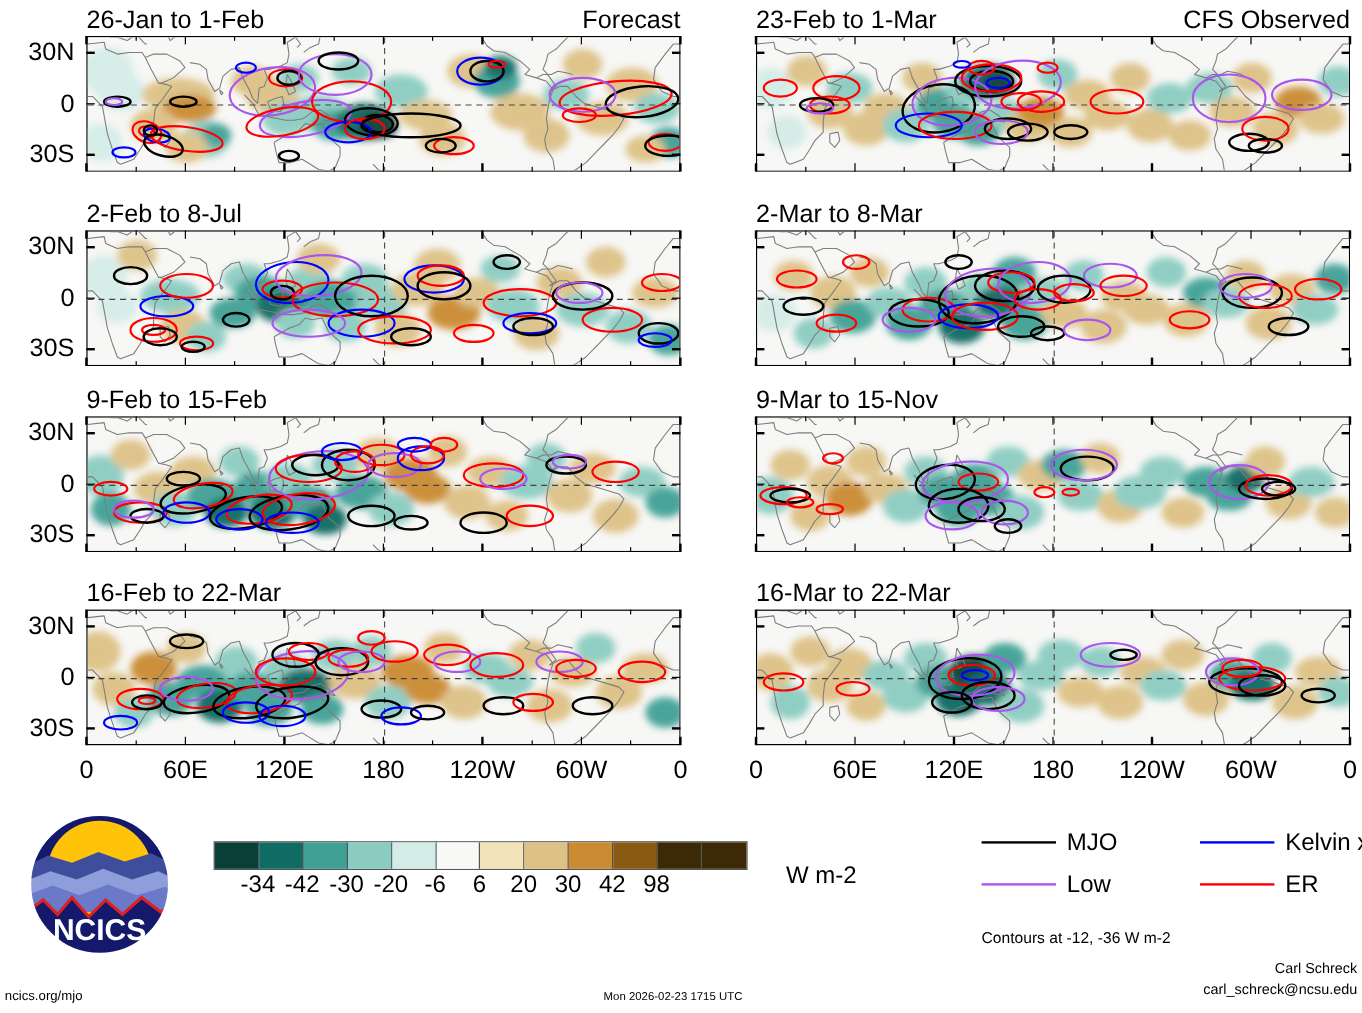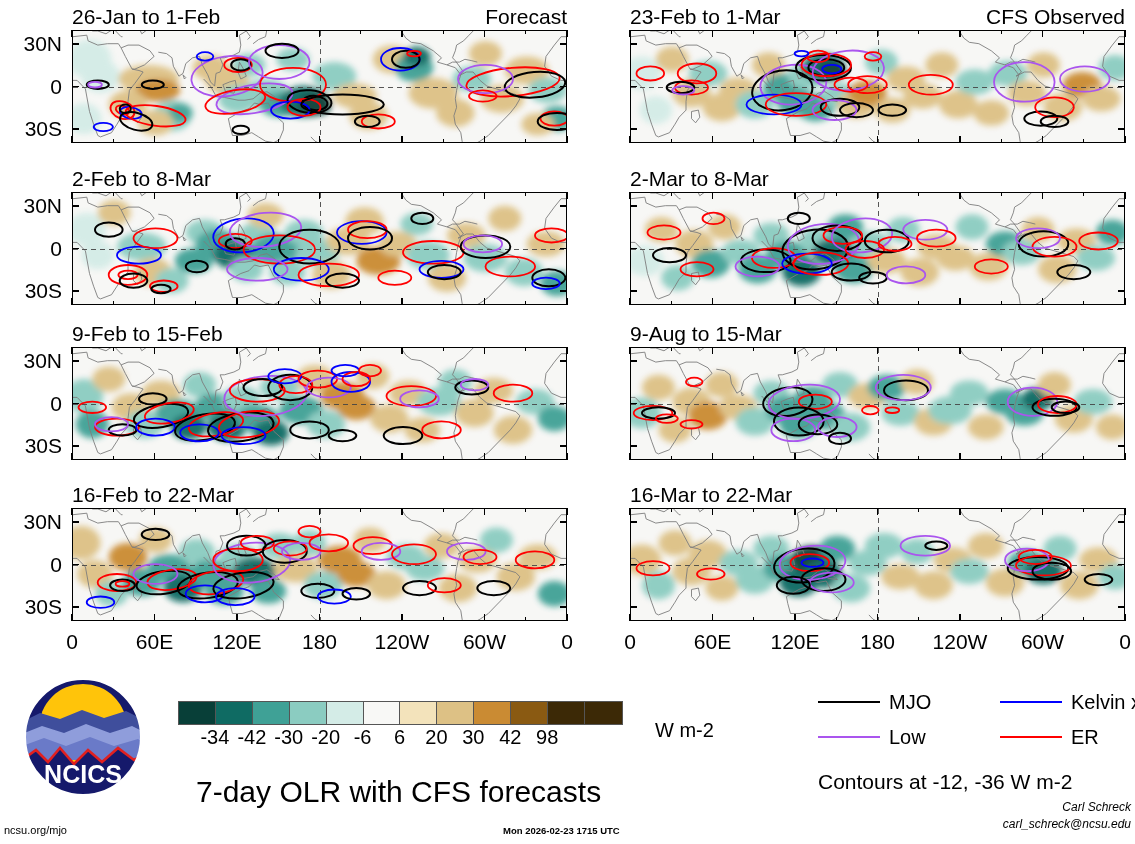--- a/index.html
+++ b/index.html
@@ -46,29 +46,29 @@
   .cbar .seg{height:100%;border-right:1px solid #555;box-sizing:border-box;}
   .cbar .seg:last-child{border-right:none;}
   .cbar-tick{
     position:absolute;font-size:20px;line-height:20px;
     text-align:center;white-space:nowrap;
   }
   .cbar-units{position:absolute;font-size:20px;line-height:20px;white-space:nowrap;}
   .leg-item{position:absolute;display:flex;align-items:center;}
   .leg-line{width:62px;height:0;border-top:2.4px solid #000;margin-right:9px;}
   .leg-label{font-size:20px;line-height:20px;white-space:nowrap;}
-  .contours-note{position:absolute;font-size:21px;line-height:17px;white-space:nowrap;text-align:center;}
+  .contours-note{position:absolute;font-size:13px;line-height:17px;white-space:nowrap;text-align:center;}
 
   
   .maintitle{
     position:absolute;font-size:30px;line-height:30px;white-space:nowrap;
   }
   .smalltext{position:absolute;font-size:11px;line-height:12px;white-space:nowrap;}
-  .tstamp{position:absolute;font-size:9.5px;line-height:11px;white-space:nowrap;font-weight:bold;}
-  .author{position:absolute;font-size:12px;line-height:15px;white-space:nowrap;text-align:right;font-style:italic;}
+  .tstamp{position:absolute;font-size:9.5px;line-height:11px;white-space:nowrap;}
+  .author{position:absolute;font-size:12px;line-height:15px;white-space:nowrap;text-align:right;}
   .logo{position:absolute;}
 </style>
 </head>
 <body>
 
 <div class="fig">
 
   <div id="panels-host">
       <div class="panel" style="left: 72px; top: 6px; width: 495px; height: 137px;">
         <div class="panel-title">26-Jan to 1-Feb</div>
@@ -244,21 +244,21 @@
         <div class="tick" style="left: 453.05px; top: 24px; width: 1.4px; height: 4px;"></div>
         <div class="tick" style="left: 453.05px; top: 133px; width: 1.4px; height: 4px;"></div>
         <div class="tick" style="left: 0px; top: 37.325px; width: 7px; height: 1.6px;"></div>
         <div class="tick" style="left: 488px; top: 37.325px; width: 7px; height: 1.6px;"></div>
         <div class="tick" style="left: 0px; top: 79.7px; width: 7px; height: 1.6px;"></div>
         <div class="tick" style="left: 488px; top: 79.7px; width: 7px; height: 1.6px;"></div>
         <div class="tick" style="left: 0px; top: 122.075px; width: 7px; height: 1.6px;"></div>
         <div class="tick" style="left: 488px; top: 122.075px; width: 7px; height: 1.6px;"></div>
       </div>
       <div class="panel" style="left: 72px; top: 168px; width: 495px; height: 137px;">
-        <div class="panel-title">2-Feb to 8-Mar</div>
+        <div class="panel-title">2-Feb to 8-Jul</div>
         <div class="map" style="width: 495px; height: 113px;">
           <svg width="495" height="113" viewBox="0 0 495 113">
             <defs>
               <clipPath id="clip_obs-2">
                 <rect x="0" y="0" width="495" height="113"></rect>
               </clipPath>
               <filter id="blur_obs-2" x="-30%" y="-30%" width="160%" height="160%">
                 <feGaussianBlur stdDeviation="3.2"></feGaussianBlur>
               </filter>
             </defs>
@@ -1111,21 +1111,21 @@
         <div class="tick" style="left: 453.05px; top: 24px; width: 1.4px; height: 4px;"></div>
         <div class="tick" style="left: 453.05px; top: 133px; width: 1.4px; height: 4px;"></div>
         <div class="tick" style="left: 0px; top: 37.325px; width: 7px; height: 1.6px;"></div>
         <div class="tick" style="left: 488px; top: 37.325px; width: 7px; height: 1.6px;"></div>
         <div class="tick" style="left: 0px; top: 79.7px; width: 7px; height: 1.6px;"></div>
         <div class="tick" style="left: 488px; top: 79.7px; width: 7px; height: 1.6px;"></div>
         <div class="tick" style="left: 0px; top: 122.075px; width: 7px; height: 1.6px;"></div>
         <div class="tick" style="left: 488px; top: 122.075px; width: 7px; height: 1.6px;"></div>
       </div>
       <div class="panel" style="left: 630px; top: 323px; width: 495px; height: 137px;">
-        <div class="panel-title">9-Aug to 15-Mar</div>
+        <div class="panel-title">9-Mar to 15-Nov</div>
         <div class="map" style="width: 495px; height: 113px;">
           <svg width="495" height="113" viewBox="0 0 495 113">
             <defs>
               <clipPath id="clip_fcst-3">
                 <rect x="0" y="0" width="495" height="113"></rect>
               </clipPath>
               <filter id="blur_fcst-3" x="-30%" y="-30%" width="160%" height="160%">
                 <feGaussianBlur stdDeviation="3.2"></feGaussianBlur>
               </filter>
             </defs>
@@ -1517,22 +1517,21 @@
         <path d="M0 58 L20 50 L42 57 L64 48 L88 57 L110 50 L122 56 L122 74 L0 74 Z" fill="#8f9ddb"></path>
         <path d="M0 70 L22 62 L44 70 L68 61 L92 70 L116 63 L122 67 L122 84 L0 84 Z" fill="#6a7ac8"></path>
         <path d="M0 84 L14 74 L26 86 L38 72 L52 88 L66 74 L80 86 L96 72 L112 84 L122 78 L122 122 L0 122 Z" fill="#15196b"></path>
         <path d="M0 84 L14 74 L26 86 L38 72 L52 88 L66 74 L80 86 L96 72 L112 84 L122 78" fill="none" stroke="#e02020" stroke-width="2.6"></path>
       </g>
       <circle cx="61" cy="61" r="58" fill="none" stroke="#ffffff" stroke-width="2"></circle>
       <text x="61" y="107" text-anchor="middle" fill="#ffffff" font-family="Liberation Sans, sans-serif" font-size="25" font-weight="bold">NCICS</text>
     </svg>
   </div>
 
-  <div class="maintitle" style="left:196px;top:777px;">7-day OLR with CFS forecasts</div>
-  <div class="smalltext" style="left:4px;top:824px;">ncsu.org/mjo</div>
+  <div class="smalltext" style="left:4px;top:824px;">ncics.org/mjo</div>
   <div class="tstamp" style="left:503px;top:825px;">Mon 2026-02-23 1715 UTC</div>
   <div class="author" style="right:4px;top:800px;">Carl Schreck</div>
   <div class="author" style="right:4px;top:817px;">carl_schreck@ncsu.edu</div>
 
 <div class="ylab" style="left: 0px; width: 62px; top: 33.125px;">30N</div>
     <div class="ylab" style="left: 0px; width: 62px; top: 75.5px;">0</div>
     <div class="ylab" style="left: 0px; width: 62px; top: 117.875px;">30S</div>
     <div class="ylab" style="left: 0px; width: 62px; top: 195.125px;">30N</div>
     <div class="ylab" style="left: 0px; width: 62px; top: 237.5px;">0</div>
     <div class="ylab" style="left: 0px; width: 62px; top: 279.875px;">30S</div>

